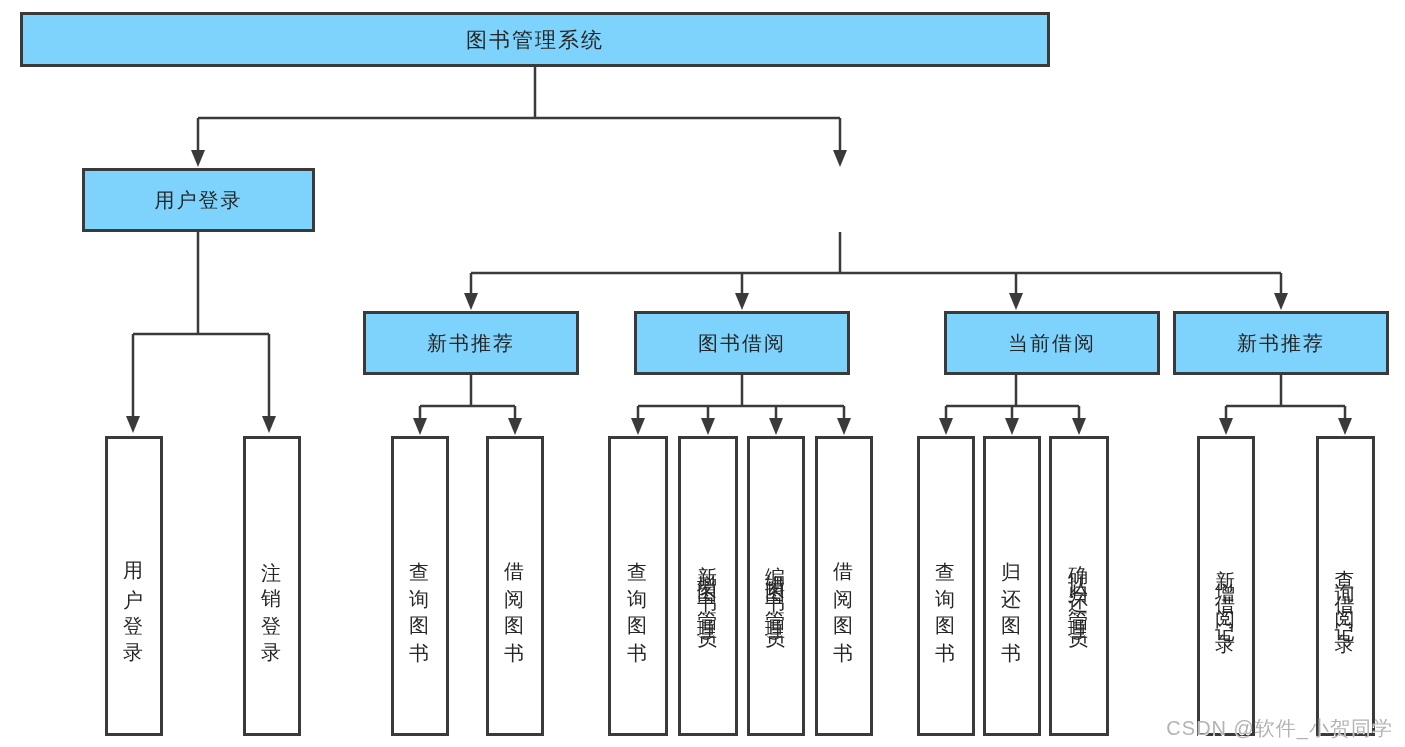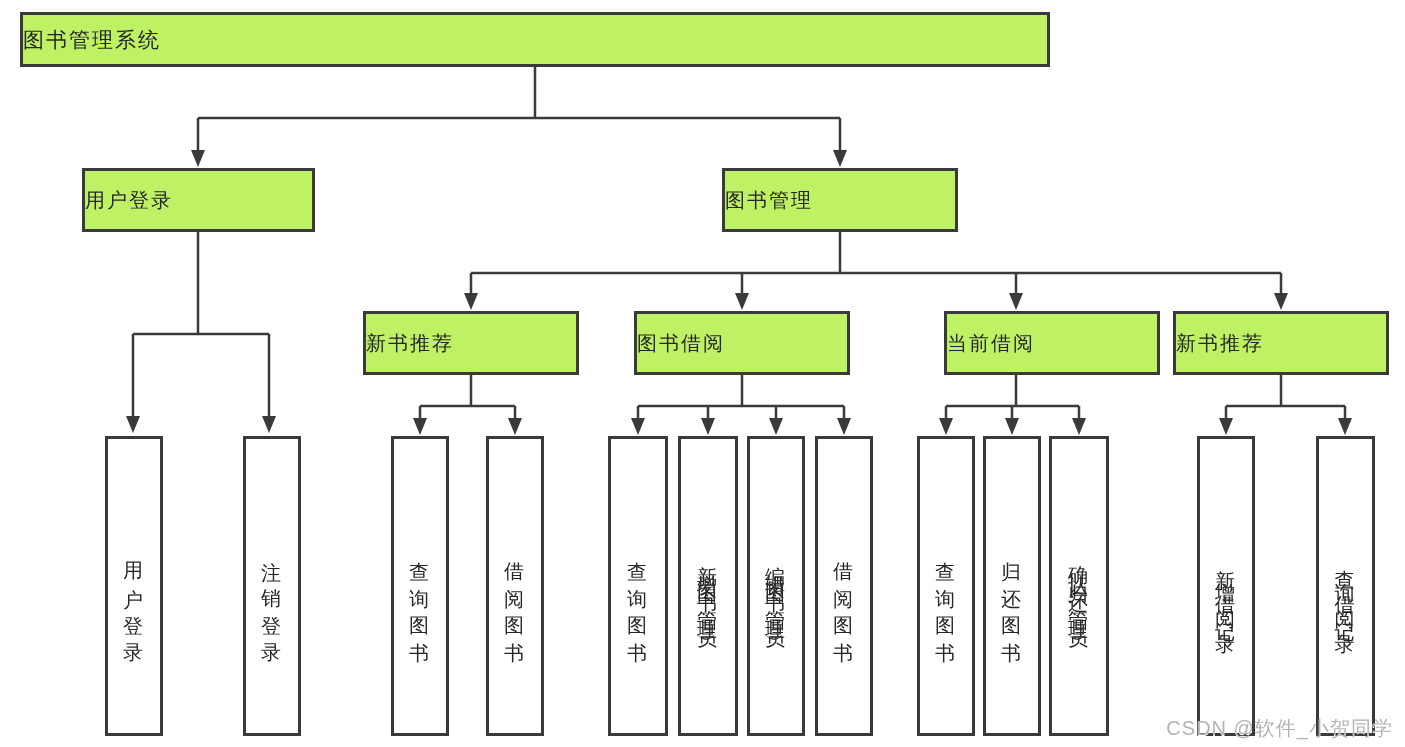--- a/index.html
+++ b/index.html
@@ -13,24 +13,25 @@
     color: #262626;
     overflow: hidden;
   }
   svg.connectors {
     position: absolute;
     left: 0; top: 0;
     width: 1405px; height: 747px;
   }
   .node {
     position: absolute;
-    background: #bef264;
+    background: #7dd3fc;
     border: 3px solid #3a3a3a;
     display: flex;
     align-items: center;
+    justify-content: center;
     font-size: 20px;
     letter-spacing: 2px;
     color: #262626;
   }
   .root-node   { left: 20px;  top: 12px;  width: 1030px; height: 55px; font-size: 21px; }
   .lvl2-node   { top: 168px; height: 64px; }
   .lvl3-node   { top: 311px; height: 64px; }
   .leaf {
     position: absolute;
     top: 436px;
@@ -106,23 +107,20 @@
     </g>
   </svg>
 
   <div class="node root-node">
     <span>图书管理系统</span>
   </div>
 
   <div class="node lvl2-node" style="left:82px; width:233px;">
     <span>用户登录</span>
   </div>
-  <div class="node lvl2-node" style="left:722px; width:236px;">
-    <span>图书管理</span>
-  </div>
 
   <div class="node lvl3-node" style="left:363px; width:216px;">
     <span>新书推荐</span>
   </div>
   <div class="node lvl3-node" style="left:634px; width:216px;">
     <span>图书借阅</span>
   </div>
   <div class="node lvl3-node" style="left:908px; width:216px;margin-left:36px;">
     <span>当前借阅</span>
   </div>

